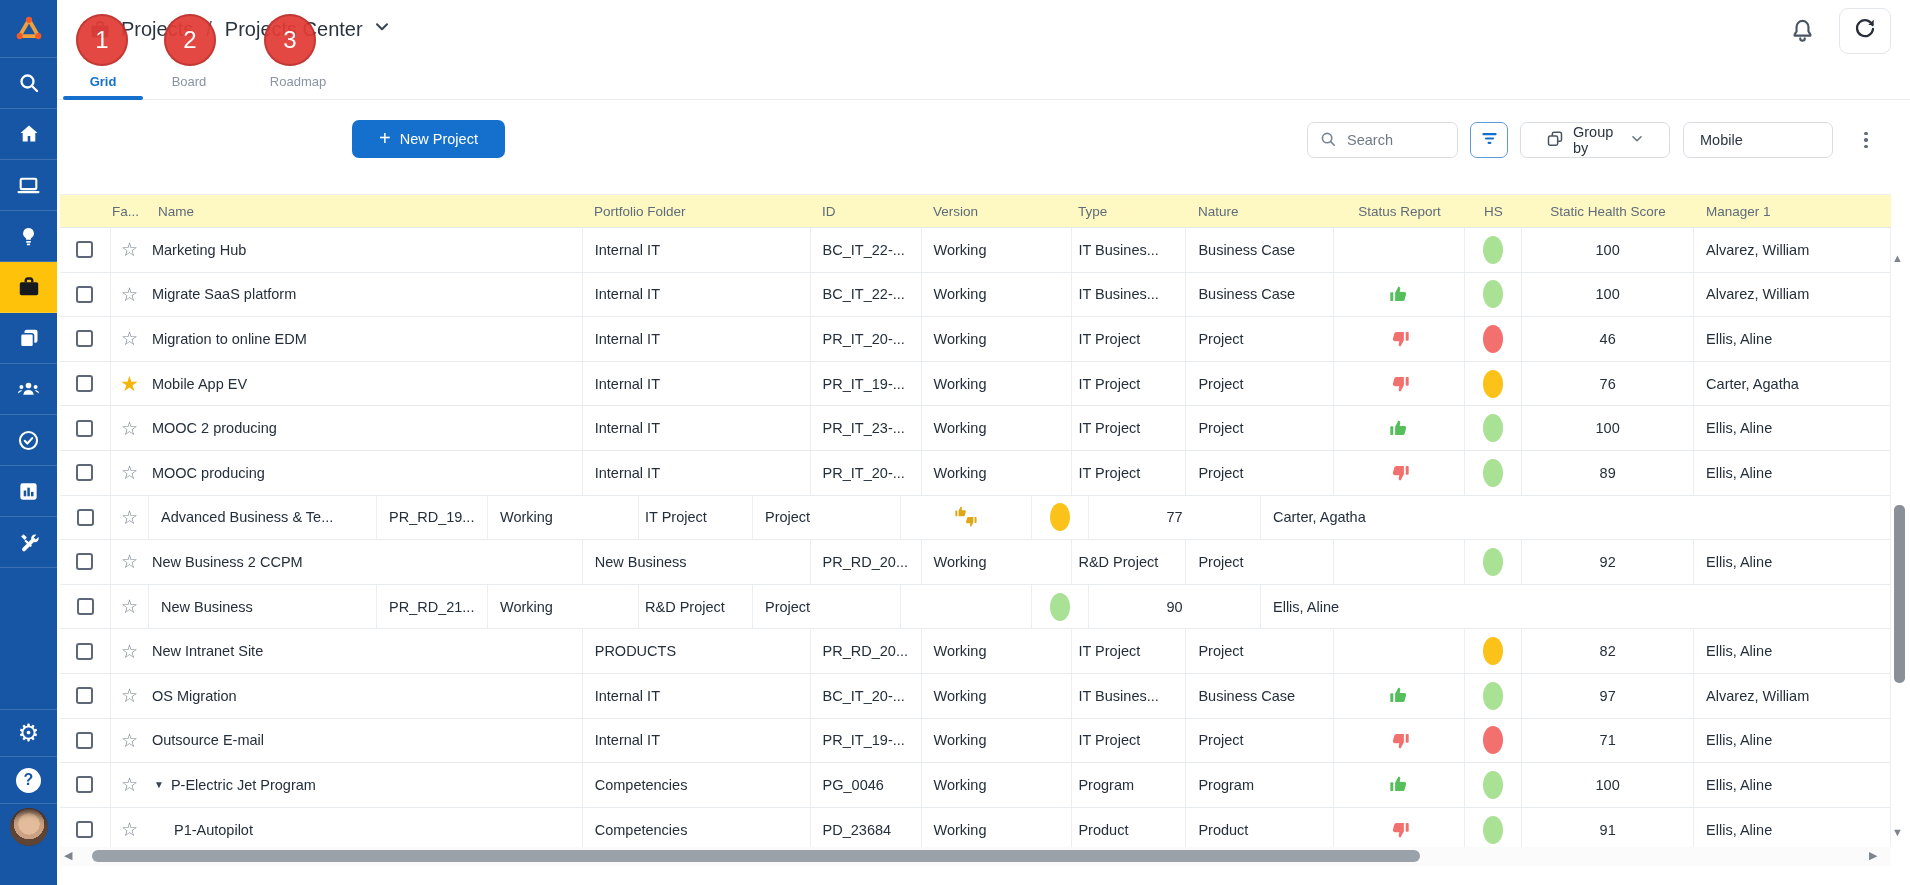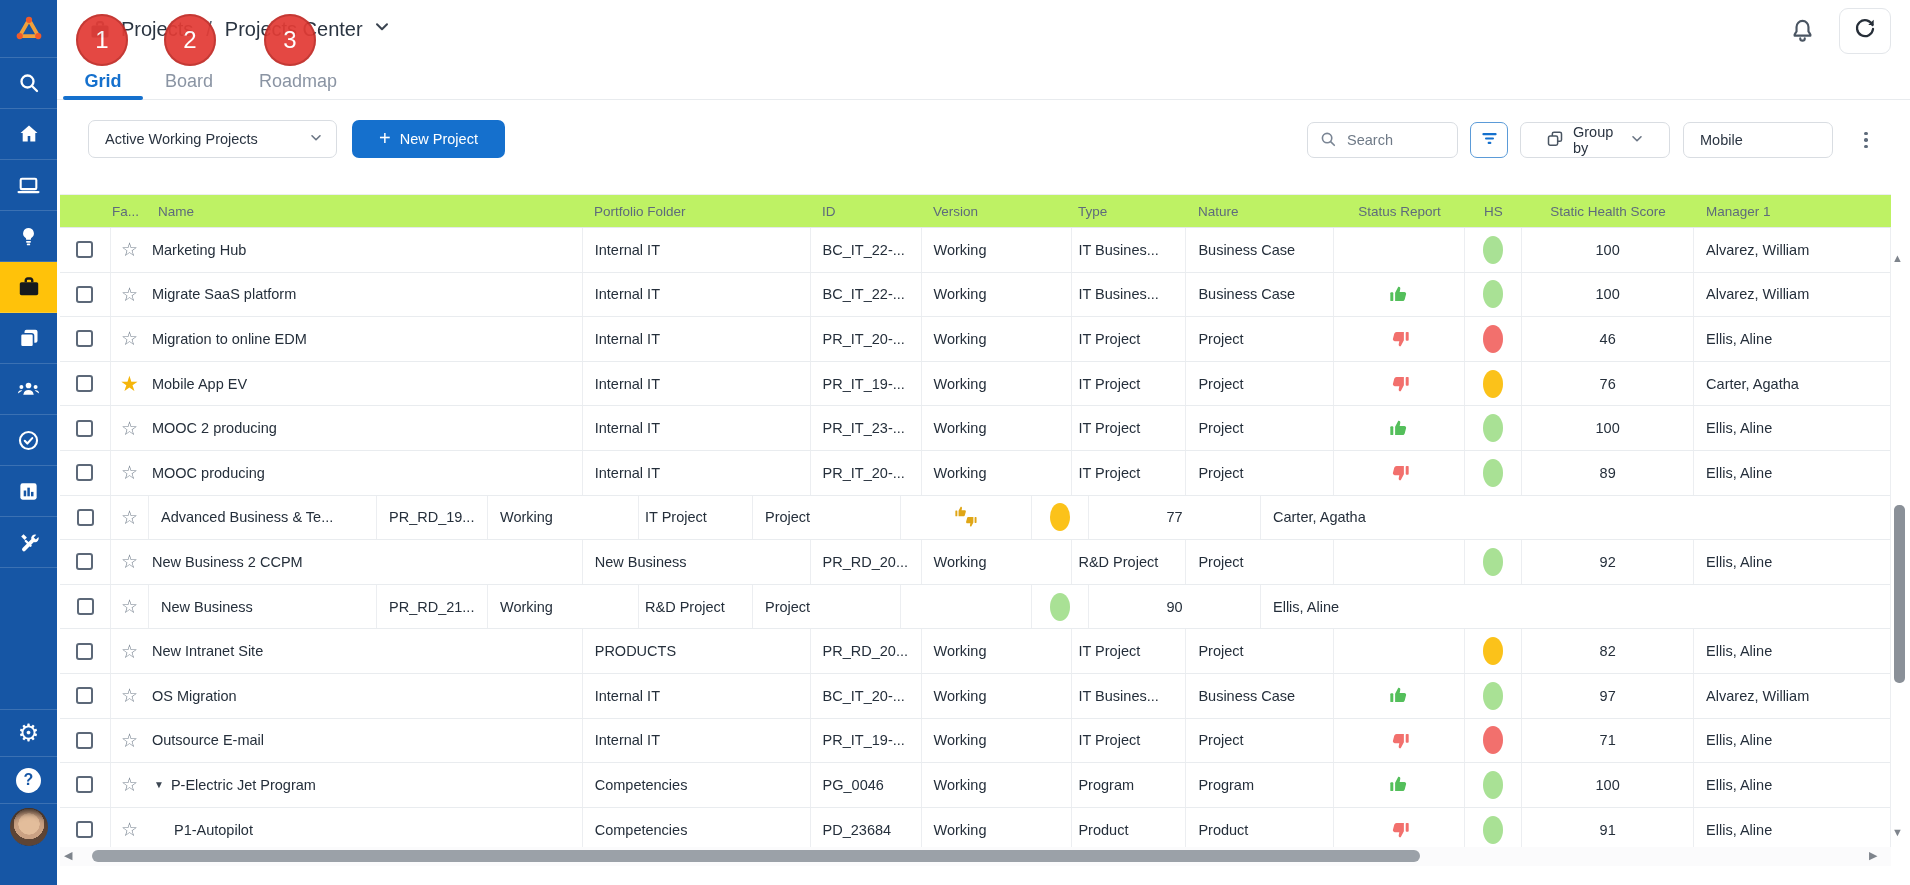--- a/index.html
+++ b/index.html
@@ -28,21 +28,21 @@
   .crumb-sep{color:#55606e;margin:0 4px}
   .badge{position:absolute;top:14px;width:52px;height:52px;border-radius:50%;
          background:var(--badge-red);opacity:.93;box-shadow:inset 0 0 0 2px rgba(150,25,20,.45);
          color:#fff;font-size:24px;display:flex;align-items:center;justify-content:center;z-index:30}
   .bell-btn{position:absolute;left:1727px;top:14px;width:36px;height:36px;display:flex;align-items:center;justify-content:center;cursor:pointer}
   .refresh-btn{position:absolute;left:1782px;top:8px;width:50px;height:44px;border:1px solid #E3E6EA;
                border-radius:9px;display:flex;align-items:center;justify-content:center;cursor:pointer;background:#fff}
   
   .tabs-border{position:absolute;left:0;right:0;top:99px;height:1px;background:#E8EBEE}
   .tab{position:absolute;top:66px;height:30px;display:flex;align-items:center;justify-content:center;
-       font-size:18px;color:#8A94A3;cursor:pointer}
+       font-size:13px;color:#8A94A3;cursor:pointer}
   .tab.active{color:var(--accent);font-weight:bold}
   .tab-underline{position:absolute;top:96px;height:4px;background:var(--accent);border-radius:2px;z-index:2}
   
   .ctl{box-sizing:border-box;position:absolute;border:1px solid #D9DDE2;border-radius:7px;background:#fff;
        display:flex;align-items:center;font-size:14.5px;color:#2A3441;cursor:pointer}
   .view-select{left:31px;top:120px;width:249px;height:38px;padding:0 12px 0 16px;justify-content:space-between}
   .new-project{left:295px;top:120px;width:153px;height:38px;background:var(--accent);border:none;color:#fff;
                justify-content:center;gap:9px}
   .plus{font-size:20px;font-weight:400;line-height:1;margin-top:-2px}
   .search-box{left:1250px;top:122px;width:151px;height:36px;padding:0 11px;gap:8px;cursor:text}
@@ -51,21 +51,21 @@
   .filter-btn{left:1413px;top:122px;width:38px;height:36px;border:1.5px solid #5B9BD8;justify-content:center}
   .groupby-btn{left:1463px;top:122px;width:150px;height:36px;padding:0 24px;gap:8px;justify-content:flex-start}
   .groupby-btn .chev{margin-left:auto}
   .display-btn{left:1626px;top:122px;width:150px;height:36px;padding:0 16px}
   .kebab{position:absolute;left:1797px;top:124px;width:24px;height:32px;display:flex;flex-direction:column;
          align-items:center;justify-content:center;gap:3px;cursor:pointer}
   .kebab i{width:3.5px;height:3.5px;border-radius:50%;background:#5E6B7B}
   
   .grid-header{position:absolute;left:60px;top:194px;width:1831px;height:34px;box-sizing:border-box;
                border-top:1px solid #ECEEF1;border-bottom:1px solid #E4E8EC;display:flex;align-items:center;
-               color:#5E6B7B;font-size:13.5px;z-index:3;background:#bef264}
+               color:#5E6B7B;font-size:13.5px;z-index:3;background:#fef9c3}
   .hcell{display:flex;align-items:center;height:100%;box-sizing:border-box;padding:0 6px;white-space:nowrap;overflow:hidden;cursor:pointer}
   .grid-body{position:absolute;left:60px;top:228px;width:1831px;height:620px;overflow:hidden;
              border-right:1px solid #ECEEF1;box-sizing:border-box}
   .row{display:flex;height:43.6px;border-bottom:1px solid #E9ECEF;cursor:pointer;background:#fff}
   .cell{display:flex;align-items:center;height:100%;box-sizing:border-box;padding:0 6px;
         font-size:14.5px;color:#252F3B;white-space:nowrap;overflow:hidden}
   .c-check{width:50px;justify-content:center}
   .c-star{width:38px;justify-content:center}
   .c-name{width:434px;padding-left:4px}
   .c-portfolio{width:228px;padding-left:12px}
@@ -255,26 +255,20 @@
           <path d="M20 3.4v5h-5Z" fill="#262E38"></path>
         </svg></span>
   </div>
 
   <div class="tabs-border"></div>
   <div class="tab active" style="left:6px;width:80px">Grid</div>
   <div class="tab" style="left:103px;width:58px">Board</div>
   <div class="tab" style="left:195px;width:92px">Roadmap</div>
   <div class="tab-underline" style="left:6px;width:80px"></div>
 
-  <div class="ctl view-select">
-    <span>Active Working Projects</span>
-    <span class="chev"><svg viewBox="0 0 20 20" width="16" height="16" xmlns="http://www.w3.org/2000/svg">
-          <path d="M5 7.2l5 5 5-5" fill="none" stroke="#6A7584" stroke-width="2" stroke-linecap="round" stroke-linejoin="round"></path>
-        </svg></span>
-  </div>
   <div class="ctl new-project">
     <span class="plus">+</span>
     <span>New Project</span>
   </div>
   <div class="ctl search-box">
     <span id="search-ic"><svg viewBox="0 0 20 20" width="18" height="18" xmlns="http://www.w3.org/2000/svg">
           <circle cx="9" cy="9" r="5.2" fill="none" stroke="#7A8594" stroke-width="1.8"></circle>
           <path d="M12.9 12.9 17 17" stroke="#7A8594" stroke-width="1.8" stroke-linecap="round"></path>
         </svg></span>
     <input placeholder="Search" style="">

